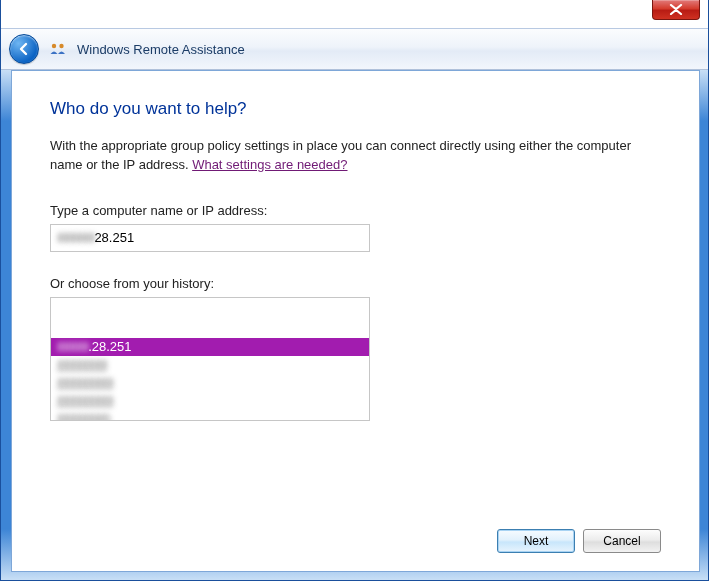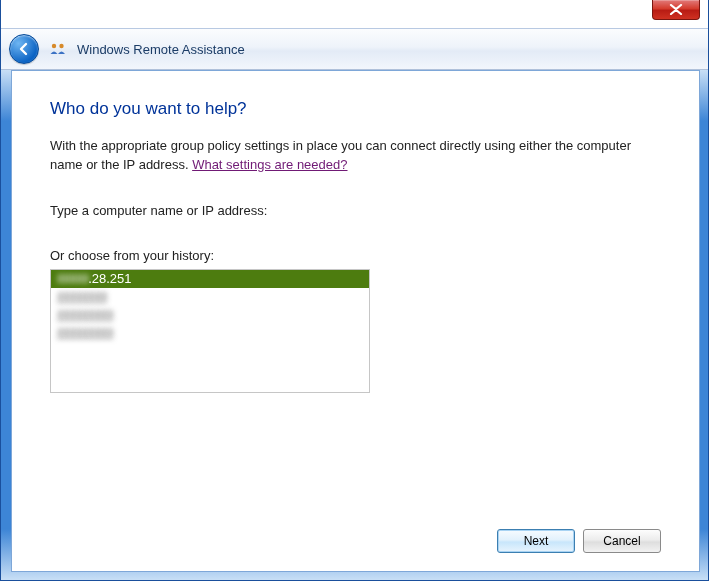--- a/index.html
+++ b/index.html
@@ -125,22 +125,23 @@
   }
   .history-item {
     height: 18px;
     padding: 1px 6px;
     font-size: 13px;
     line-height: 16px;
     white-space: nowrap;
     cursor: default;
   }
   .history-item.selected {
-    background: #4d7c0f;
+    background: #a21caf;
     color: #fff;
+    margin-top: 40px;
   }
   .blurred-lead {
     display: inline-block;
     color: transparent;
     text-shadow: 0 0 5px rgba(90,90,90,0.8);
     letter-spacing: -1px;
     user-select: none;
   }
   .blurred-full {
     color: transparent;
@@ -207,31 +208,36 @@
     <div class="content-panel">
       <div class="panel-body">
 
         <h1 class="page-title">Who do you want to help?</h1>
 
         <p class="desc">
           <span>With the appropriate group policy settings in place you can connect directly using either the computer name or the IP address. </span><a href="#">What settings are needed?</a>
         </p>
 
         <label class="field-label">Type a computer name or IP address:</label>
+        <div class="text-input" style="display:flex;align-items:center;">
+          <span class="blurred-lead">888888</span>
+            <span>28.251</span>
+        </div>
 
         <div class="gap"></div>
 
         <label class="field-label">Or choose from your history:</label>
         <div class="history-box">
           <div class="history-item selected">
             <span class="blurred-lead" style="text-shadow:0 0 5px rgba(255,255,255,0.9);">88888</span><span>.28.251</span>
           </div>
           <div class="history-item blurred-full">88888888</div>
           <div class="history-item blurred-full">888888888</div>
           <div class="history-item blurred-full">888888888</div>
+          <div class="history-item blurred-full">88888888)</div>
         </div>
 
       </div>
 
       <div class="btn-row">
         <button class="btn default">Next</button>
         <button class="btn">Cancel</button>
       </div>
     </div>
   </div>

